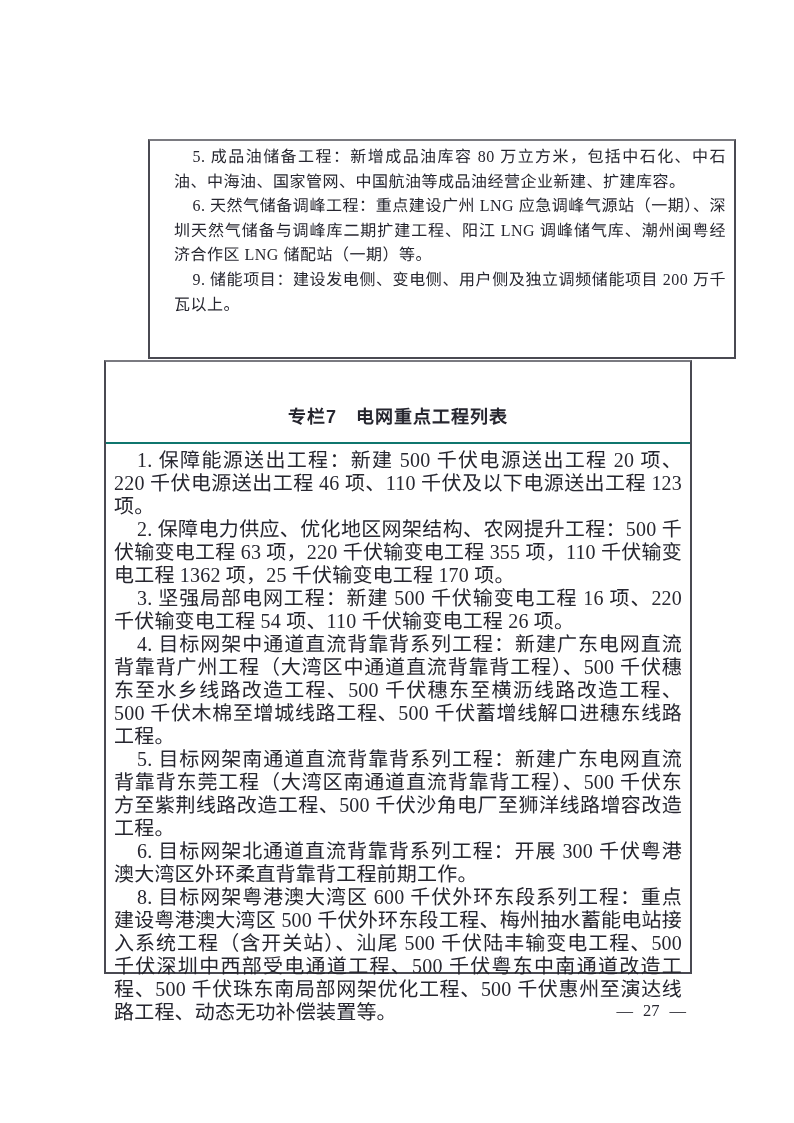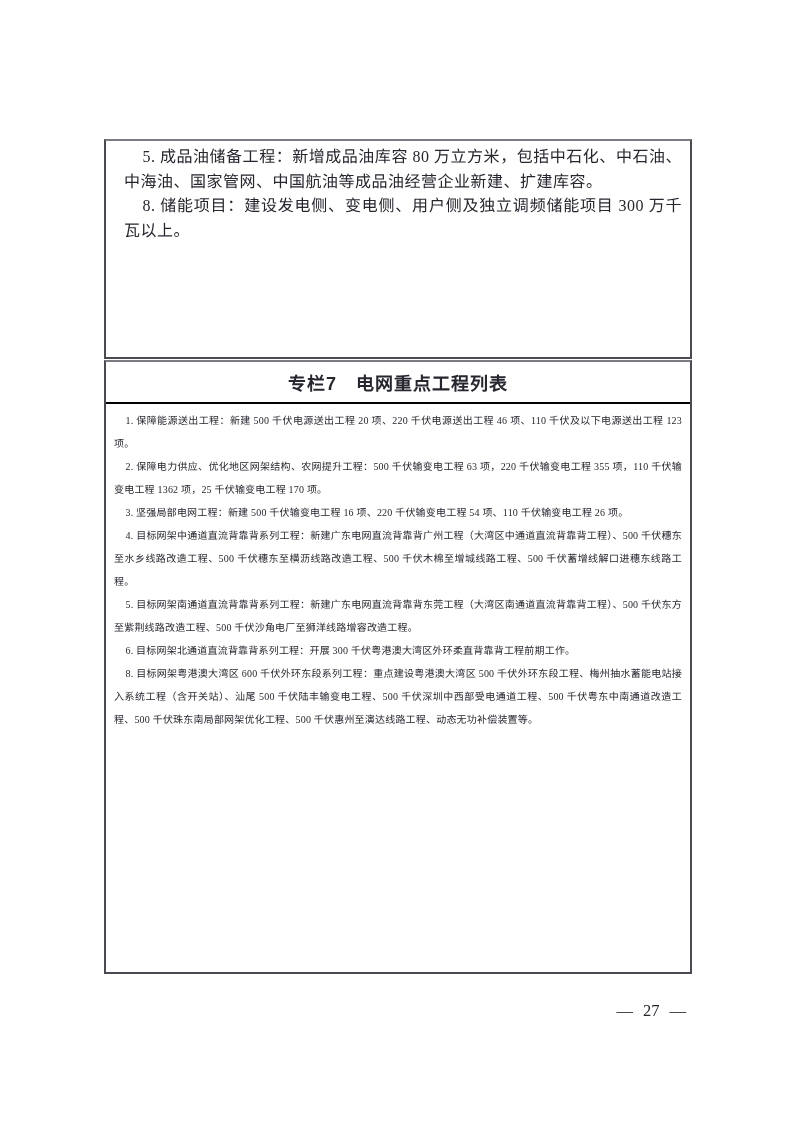--- a/index.html
+++ b/index.html
@@ -21,54 +21,56 @@
     left: 104px;
     width: 588px;
     box-sizing: border-box;
     border: 2px solid #4a4a52;
     border-top-color: #7a7a80;
     background: #ffffff;
   }
   .box1 {
     top: 139px;
     height: 220px;
-    padding: 4px 8px 0 18px;
+    padding: 4px 8px 0 24px;
+    margin-left: 44px;
   }
   .box1 .para {
     margin: 0;
     font-size: 16px;
     line-height: 24.6px;
     text-indent: 1.15em;
     text-align: justify;
     letter-spacing: 0.5px;
   }
   .box2 {
     top: 360px;
     height: 614px;
   }
   .title-row {
     height: 40px;
-    border-bottom: 2px solid #000000;
+    border-bottom: 2px solid #0f766e;
     display: flex;
-    align-items: center;
+    align-items: flex-start;
     justify-content: center;
+    margin-top: 40px;
   }
   .box-title {
     font-family: "Liberation Sans", "DejaVu Sans", sans-serif;
     font-weight: bold;
     font-size: 18px;
     color: #26262f;
     letter-spacing: 1px;
   }
   .box2-body {
     padding: 5px 8px 0 8px;
   }
   .box2-body .para {
     margin: 0;
-    font-size: 10px;
+    font-size: 20px;
     line-height: 23px;
     text-indent: 1.15em;
     text-align: justify;
     letter-spacing: 0.2px;
   }
   .footer {
     position: absolute;
     top: 1000px;
     right: 108px;
     font-size: 16.5px;
@@ -83,21 +85,22 @@
     letter-spacing: 0;
   }
 </style>
 </head>
 <body>
 
 <div class="page">
 
   <section class="box box1">
     <p class="para">5. 成品油储备工程：新增成品油库容 80 万立方米，包括中石化、中石油、中海油、国家管网、中国航油等成品油经营企业新建、扩建库容。</p>
-    <p class="para">8. 储能项目：建设发电侧、变电侧、用户侧及独立调频储能项目 300 万千瓦以上。</p>
+    <p class="para">6. 天然气储备调峰工程：重点建设广州 LNG 应急调峰气源站（一期）、深圳天然气储备与调峰库二期扩建工程、阳江 LNG 调峰储气库、潮州闽粤经济合作区 LNG 储配站（一期）等。</p>
+    <p class="para">9. 储能项目：建设发电侧、变电侧、用户侧及独立调频储能项目 200 万千瓦以上。</p>
   </section>
 
   <section class="box box2">
     <div class="title-row">
       <span class="box-title">专栏7　电网重点工程列表</span>
     </div>
     <div class="box2-body">
       <p class="para">1. 保障能源送出工程：新建 500 千伏电源送出工程 20 项、220 千伏电源送出工程 46 项、110 千伏及以下电源送出工程 123 项。</p>
       <p class="para">2. 保障电力供应、优化地区网架结构、农网提升工程：500 千伏输变电工程 63 项，220 千伏输变电工程 355 项，110 千伏输变电工程 1362 项，25 千伏输变电工程 170 项。</p>
       <p class="para">3. 坚强局部电网工程：新建 500 千伏输变电工程 16 项、220 千伏输变电工程 54 项、110 千伏输变电工程 26 项。</p>

